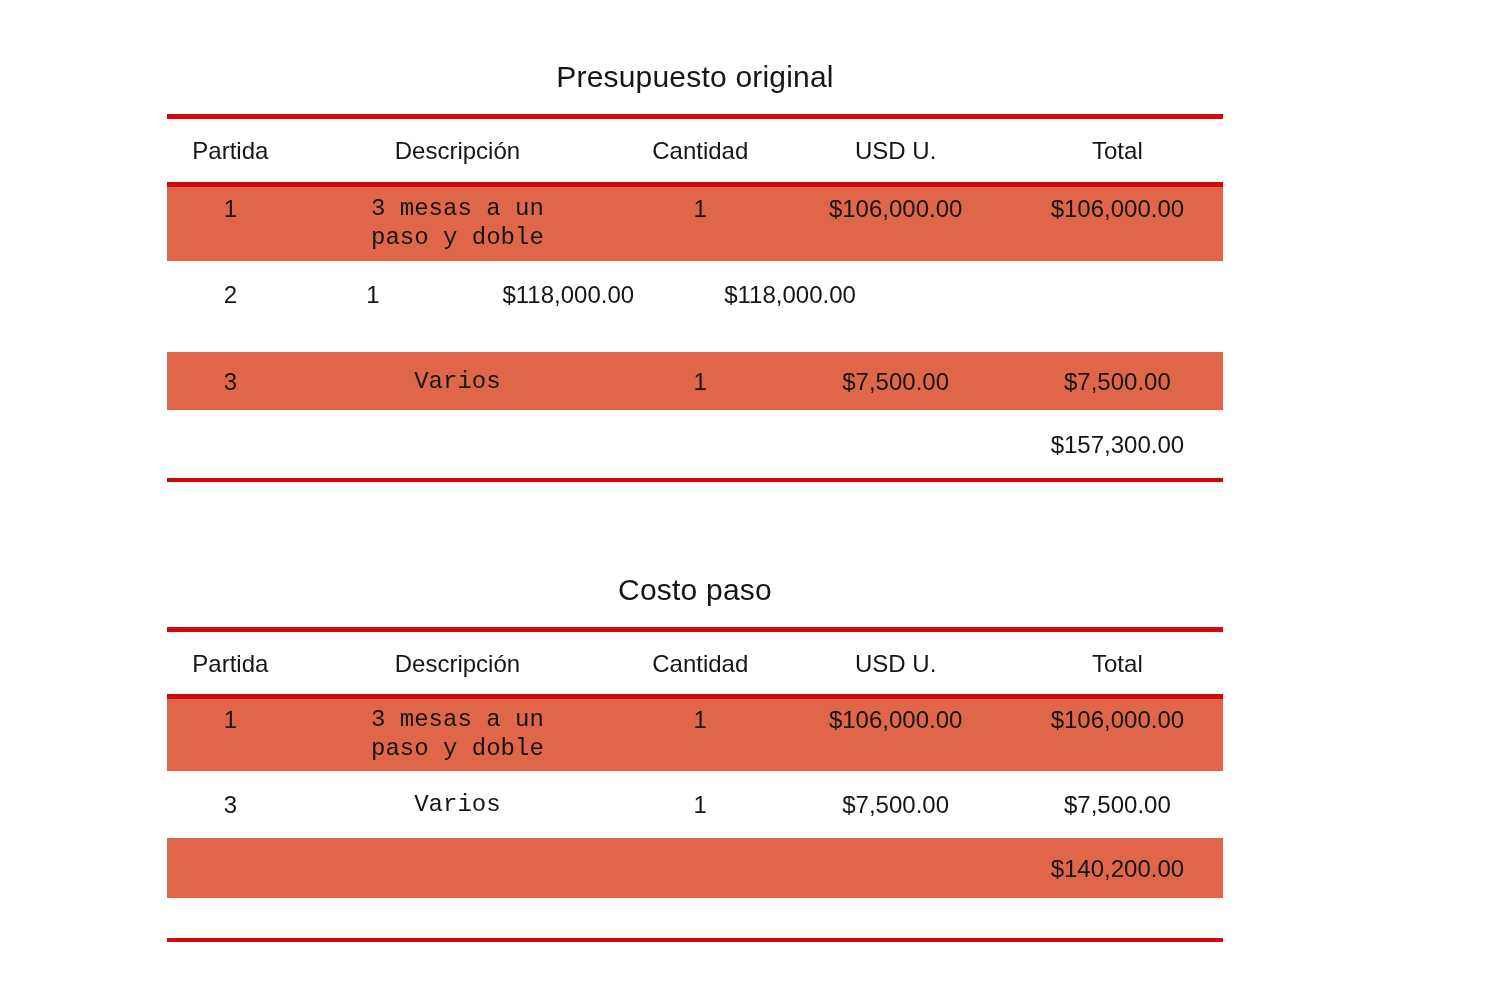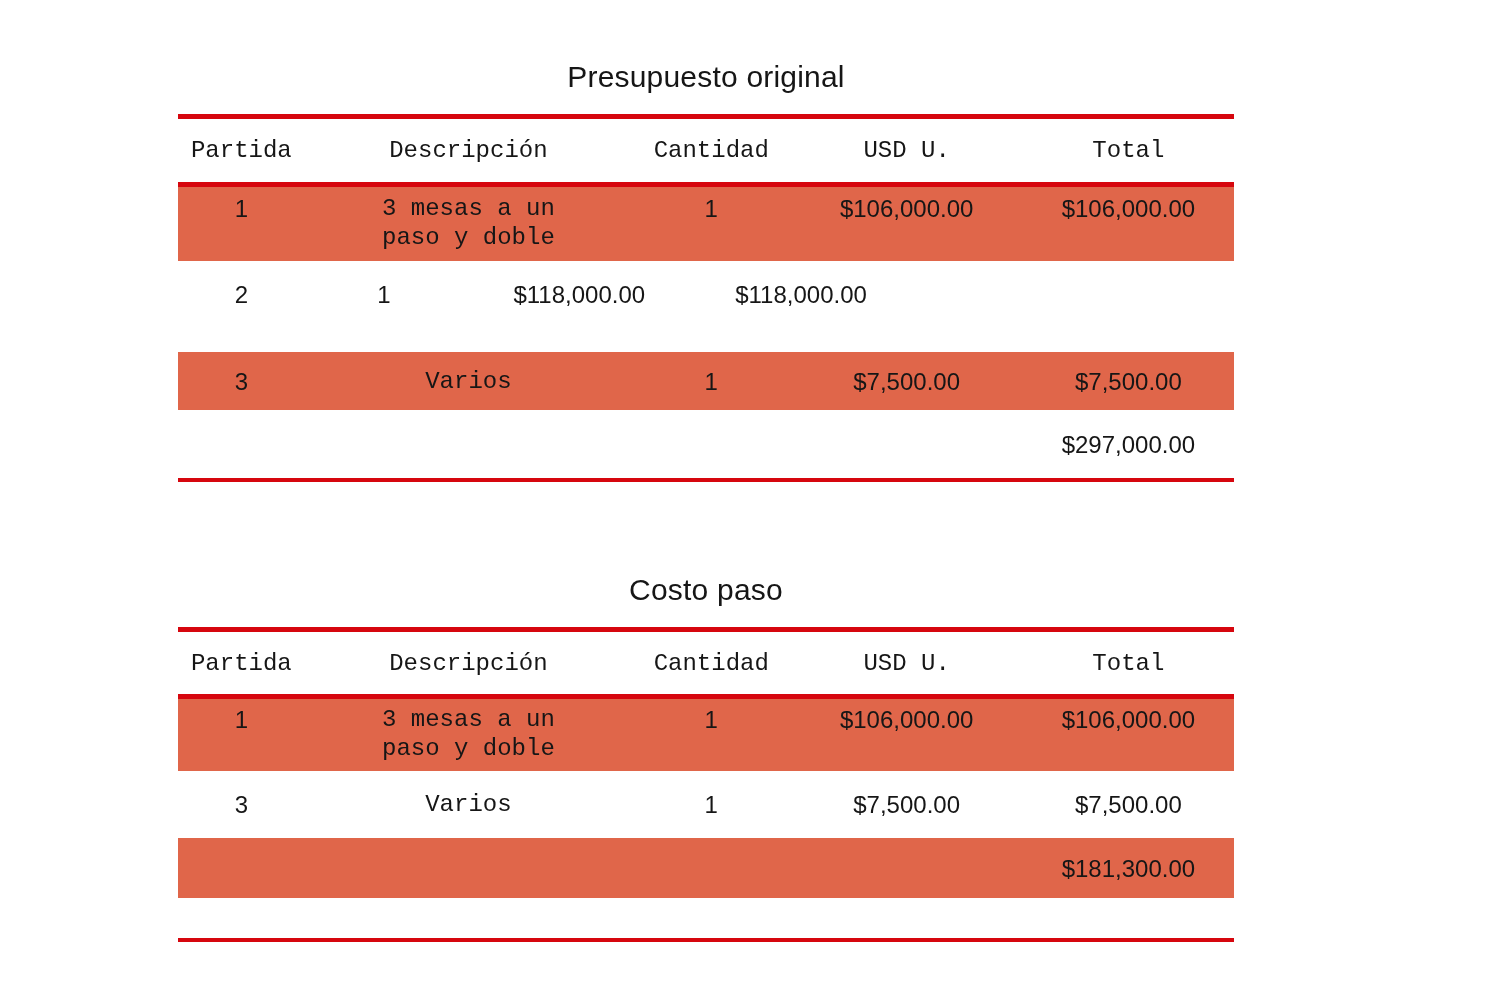--- a/index.html
+++ b/index.html
@@ -4,38 +4,38 @@
 <style>
   * { margin: 0; padding: 0; box-sizing: border-box; }
   html, body {
     width: 1500px; height: 988px;
     background: var(--page-background, #ffffff);
     font-family: "Liberation Sans", sans-serif;
     color: var(--text, #161616);
   }
   .doc { position: relative; width: 1500px; height: 988px; overflow: hidden; }
 
-  .budget-table { position: absolute; left: 178px; width: 1056px; }
+  .budget-table { position: absolute; left: 167px; width: 1056px; }
   #table-presupuesto-original { top: 40px; }
   #table-costo-final { top: 553px; }
 
   .tbl-title {
     height: 74px; display: flex; align-items: center; justify-content: center;
     font-size: 30px; font-weight: 400; letter-spacing: 0.2px;
   }
   .rule { width: 100%; }
   .rule-thick { height: 5px; background: var(--rule-red, #d6060e); }
   .rule-bottom { height: 4px; background: var(--rule-red, #d6060e); }
 
   .trow { display: flex; width: 100%; font-size: 24px; line-height: 29px; }
   .c  { text-align: center; }
   .c1 { width: 12%; } .c2 { width: 31%; } .c3 { width: 15%; }
   .c4 { width: 22%; } .c5 { width: 20%; }
 
-  .header-row { height: 63px; align-items: center; font-family: Liberation Mono, monospace; }
+  .header-row { height: 63px; align-items: center; }
   .header-row.h62 { height: 62px; }
 
   .body-row { align-items: flex-start; }
   .body-row .c2 { white-space: pre-line; font-family: Liberation Mono, monospace; }
   .highlight { background: var(--row-highlight, #e0664a); }
 
   .h74 { height: 74px; padding-top: 7px; }
   .h72 { height: 72px; padding-top: 6px; }
   .h91 { height: 91px; padding-top: 19px; }
   .h58 { height: 58px; align-items: center; padding-top: 0; }
@@ -85,21 +85,21 @@
       <div class="c c3">1</div>
       <div class="c c4">$7,500.00</div>
       <div class="c c5">$7,500.00</div>
     </div>
 
     <div class="trow total-row">
       <div class="c c1"></div>
       <div class="c c2"></div>
       <div class="c c3"></div>
       <div class="c c4"></div>
-      <div class="c c5">$297,000.00</div>
+      <div class="c c5">$157,300.00</div>
     </div>
 
     <div class="rule rule-bottom"></div>
   </section>
 
   <section class="budget-table" id="table-costo-final">
     <div class="tbl-title">Costo paso</div>
     <div class="rule rule-thick"></div>
 
     <div class="trow header-row h62">
@@ -126,20 +126,20 @@
       <div class="c c3">1</div>
       <div class="c c4">$7,500.00</div>
       <div class="c c5">$7,500.00</div>
     </div>
 
     <div class="trow total-row h60 highlight">
       <div class="c c1"></div>
       <div class="c c2"></div>
       <div class="c c3"></div>
       <div class="c c4"></div>
-      <div class="c c5">$181,300.00</div>
+      <div class="c c5">$140,200.00</div>
     </div>
 
     <div class="spacer"></div>
     <div class="rule rule-bottom"></div>
   </section>
 
 </div>
 
 </body></html>

